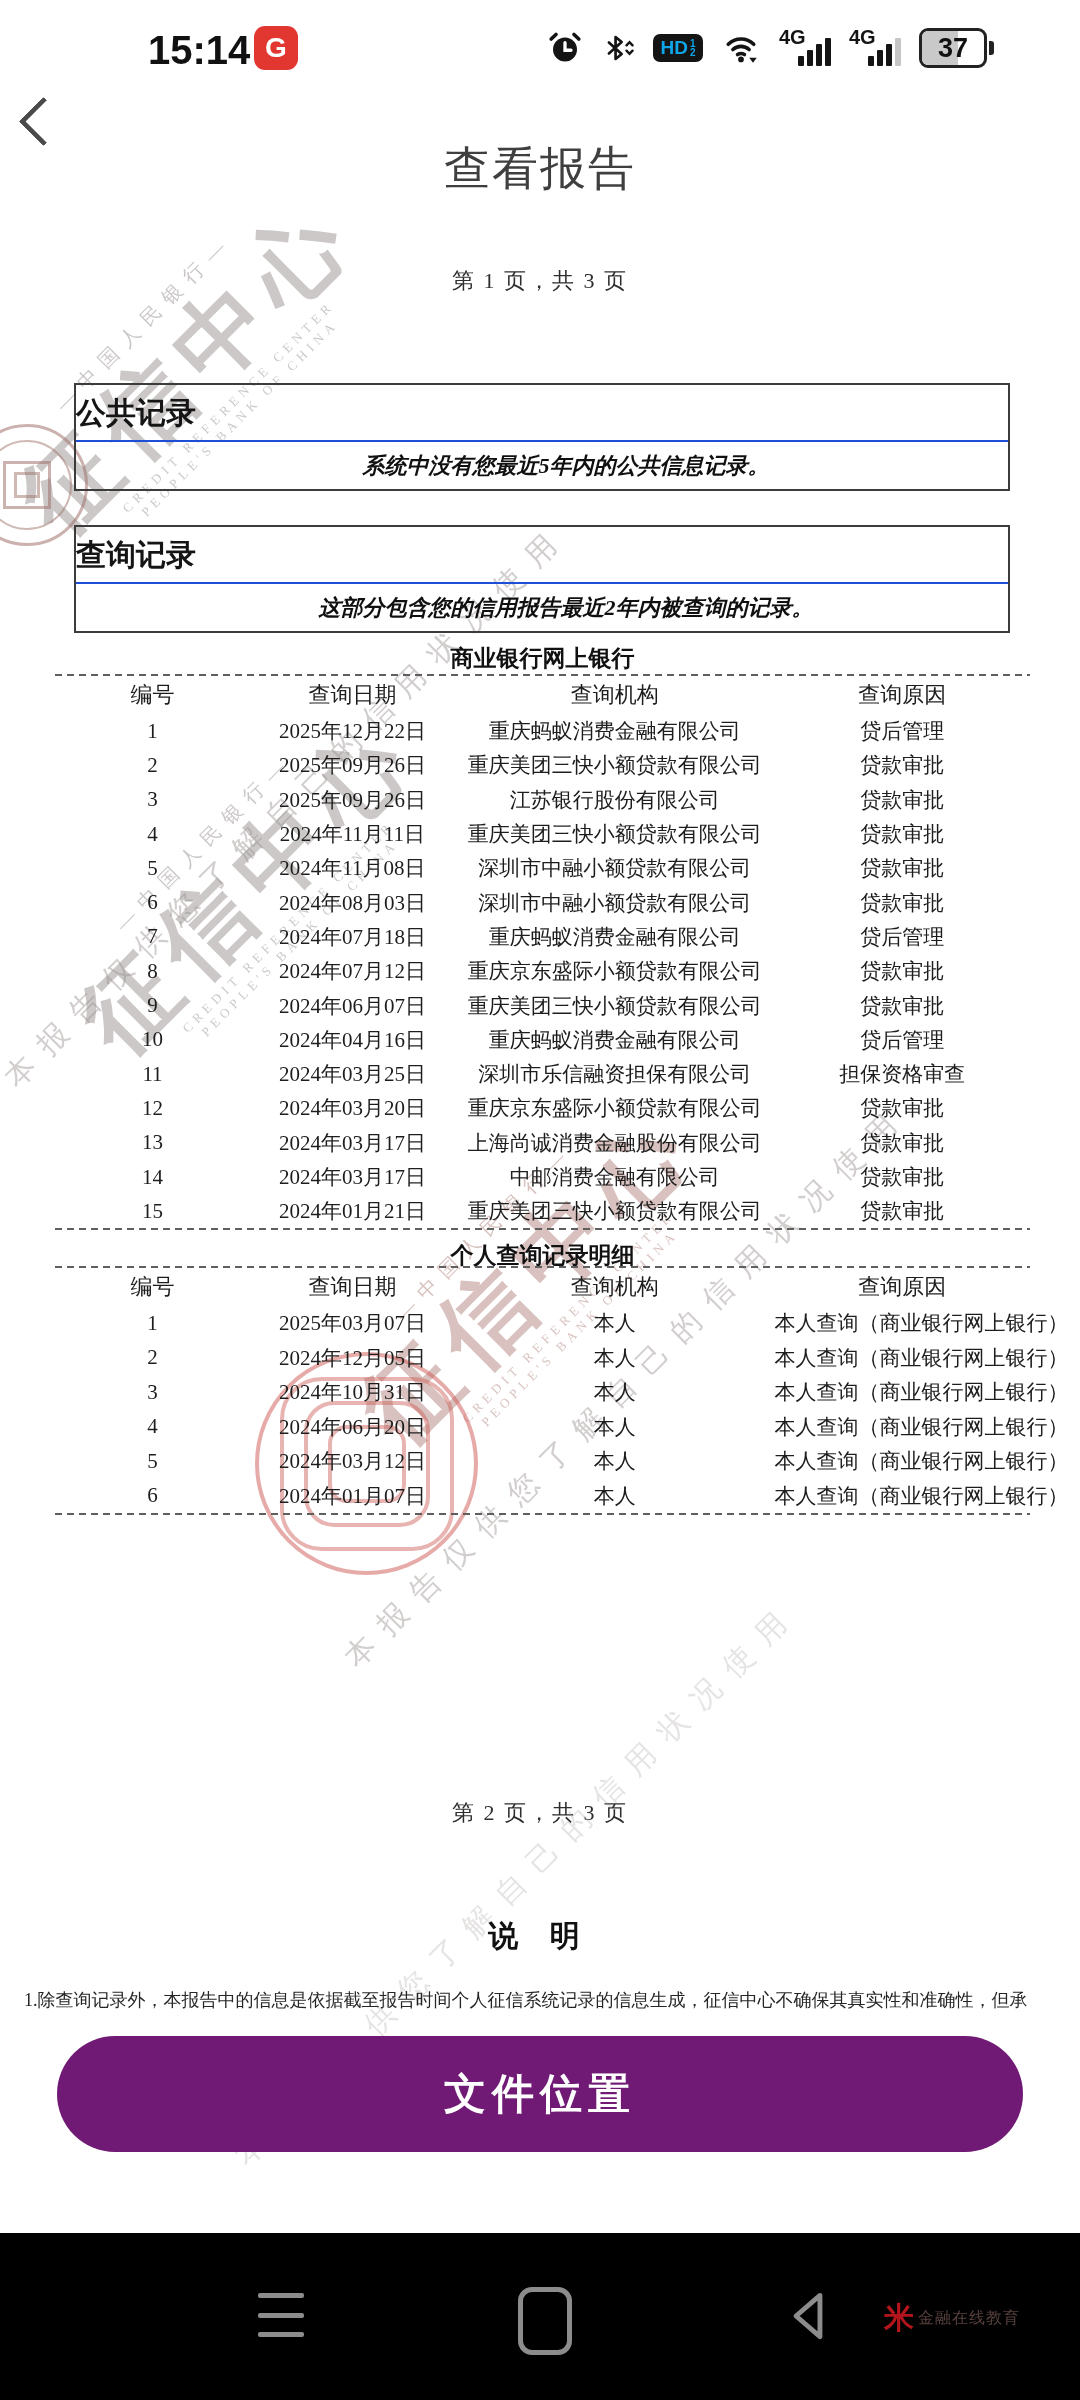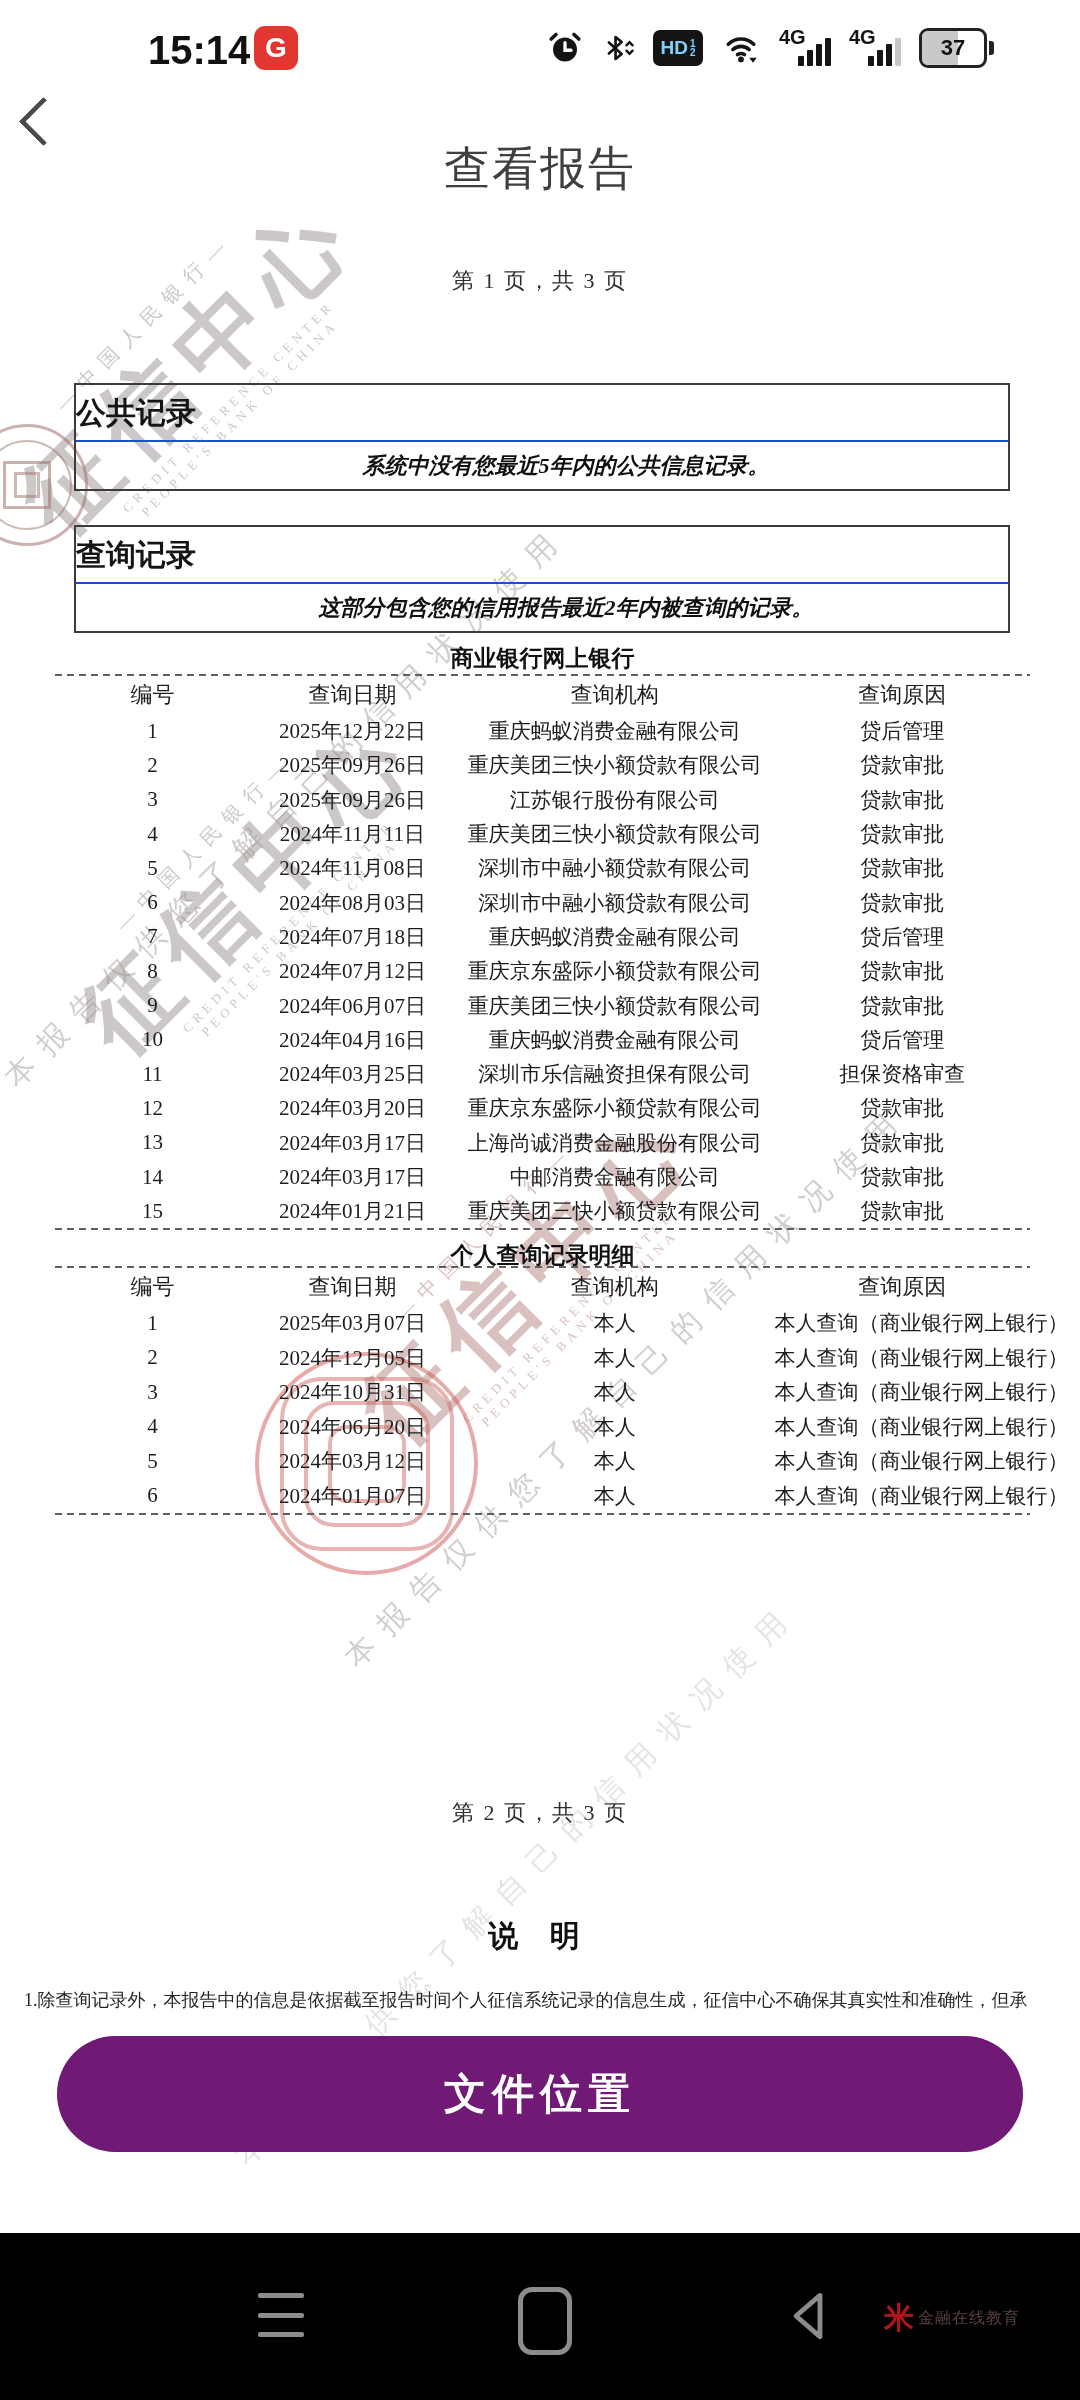--- a/index.html
+++ b/index.html
@@ -8,32 +8,32 @@
   .abs{position:absolute;}
   .center{text-align:center;}
   .sans{font-family:"Liberation Sans","DejaVu Sans",sans-serif;}
 
   
   .statusbar{top:14px;left:0;width:1080px;height:66px;}
   .time{left:148px;top:14px;font-size:40px;font-weight:600;color:#111;}
   .appicon{left:254px;top:12px;width:44px;height:44px;border-radius:11px;background:#e23730;
            color:#fff;font-size:28px;font-weight:800;display:flex;align-items:center;justify-content:center;}
   .sicons{right:86px;top:10px;display:flex;align-items:center;gap:18px;height:48px;}
-  .hdbadge{background:#141414;color:#7dd3fc;border-radius:7px;width:50px;height:36px;display:flex;
+  .hdbadge{background:#141414;color:#0ea5e9;border-radius:7px;width:50px;height:28px;display:flex;
            align-items:center;justify-content:center;font-weight:800;font-size:19px;letter-spacing:0;}
   .hdfrac{display:inline-flex;flex-direction:column;font-size:10px;line-height:9px;margin-left:2px;font-weight:700;}
   .sig{position:relative;width:52px;height:40px;}
   .sig .nettxt{position:absolute;left:0;top:-2px;font-size:20px;font-weight:800;color:#141414;}
   .sig .bars{position:absolute;right:0;bottom:2px;display:flex;align-items:flex-end;gap:3px;}
   .sig .bars i{display:block;width:6px;background:#141414;border-radius:1px;}
   .sig .bars i.dim{background:#c6c6c6;}
   .battery{position:relative;width:62px;height:34px;border:3px solid #222;border-radius:9px;
            display:flex;align-items:center;overflow:hidden;}
   .battery .fill{position:absolute;left:0;top:0;bottom:0;width:58%;background:#c9c9c9;}
-  .battery .pct{position:relative;width:100%;text-align:center;font-size:22px;font-weight:700;color:#111;}
+  .battery .pct{position:relative;width:100%;text-align:center;font-size:27px;font-weight:700;color:#111;}
   .batnub{width:5px;height:14px;background:#222;border-radius:0 3px 3px 0;margin-left:2px;}
 
   
   .back{left:26px;top:104px;width:30px;height:30px;border-left:5px solid #4a4a4a;border-bottom:5px solid #4a4a4a;
         transform:rotate(45deg);border-radius:2px;cursor:pointer;}
   .pagetitle{left:0;width:1080px;top:138px;font-size:46px;font-weight:500;color:#3f3f3f;letter-spacing:2px;}
 
   .pageind{left:0;width:1080px;font-size:22px;color:#2e2e2e;letter-spacing:2px;}
   .pi1{top:266px;} .pi2{top:1798px;}
 

